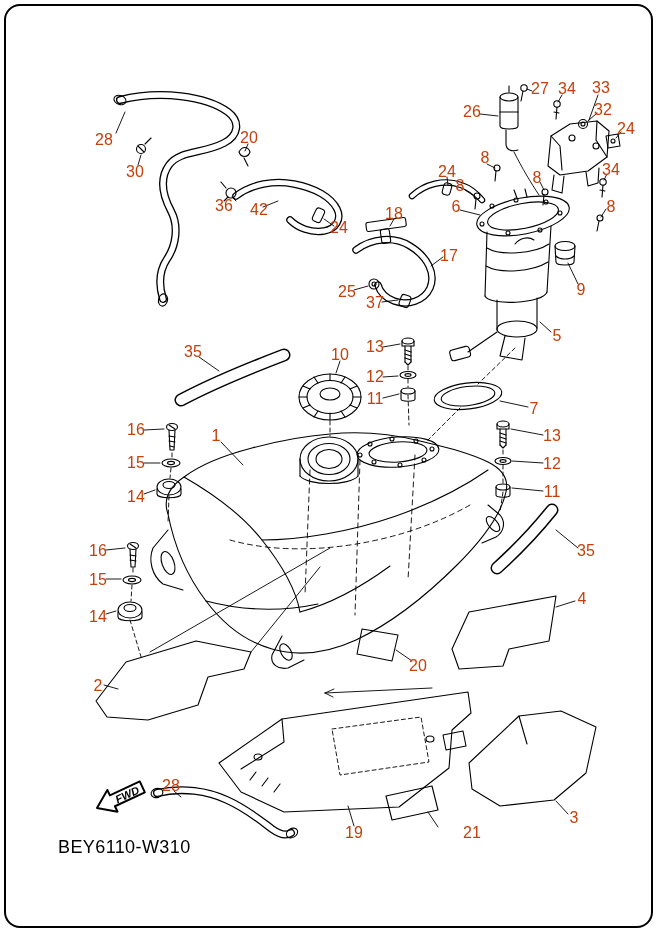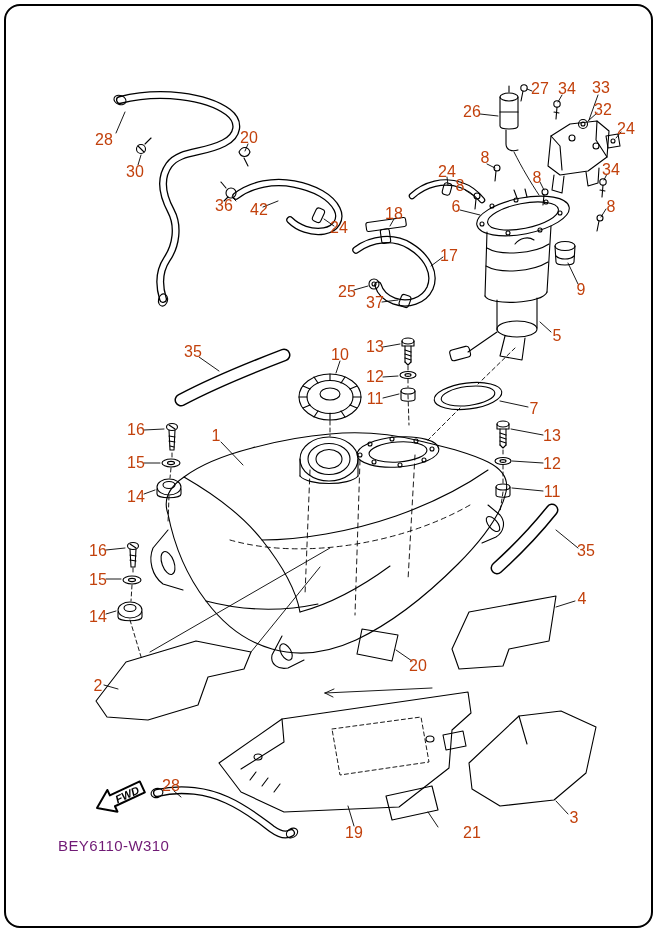--- a/index.html
+++ b/index.html
@@ -13,21 +13,21 @@
     border:2.5px solid #000;border-radius:16px;box-sizing:border-box;
   }
   svg.artwork{position:absolute;left:0;top:0;}
   .labels-layer{position:absolute;left:0;top:0;width:661px;height:936px;pointer-events:none;}
   .part-label{
     position:absolute;transform:translate(-50%,-50%);
     font-size:16px;font-weight:400;color:#c2410c;white-space:nowrap;
   }
   .diagram-code{
     position:absolute;left:58px;top:837px;
-    font-size:15px;font-weight:500;color:#701a75;letter-spacing:.4px;
+    font-size:18px;font-weight:500;color:#000000;letter-spacing:.4px;
   }
 </style>
 </head>
 <body>
 
 <div class="frame"></div>
 
 <svg class="artwork" width="661" height="936" viewBox="0 0 661 936">
   <g stroke="#000" fill="none" stroke-width="1.1" stroke-linejoin="round" stroke-linecap="round">
 

